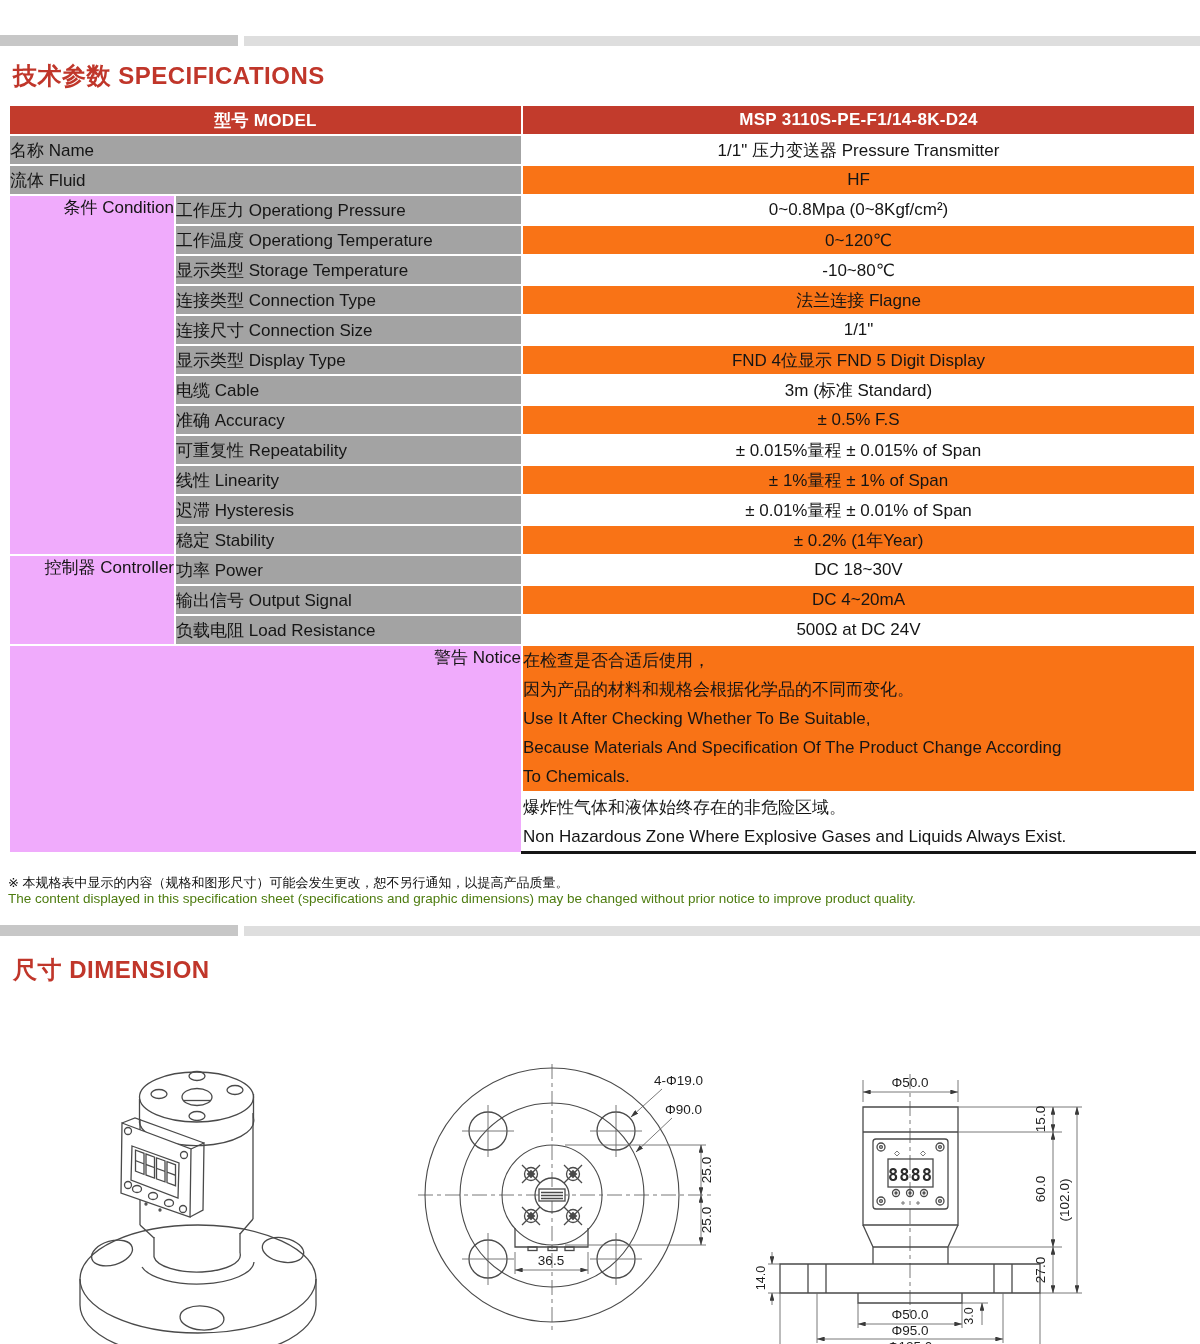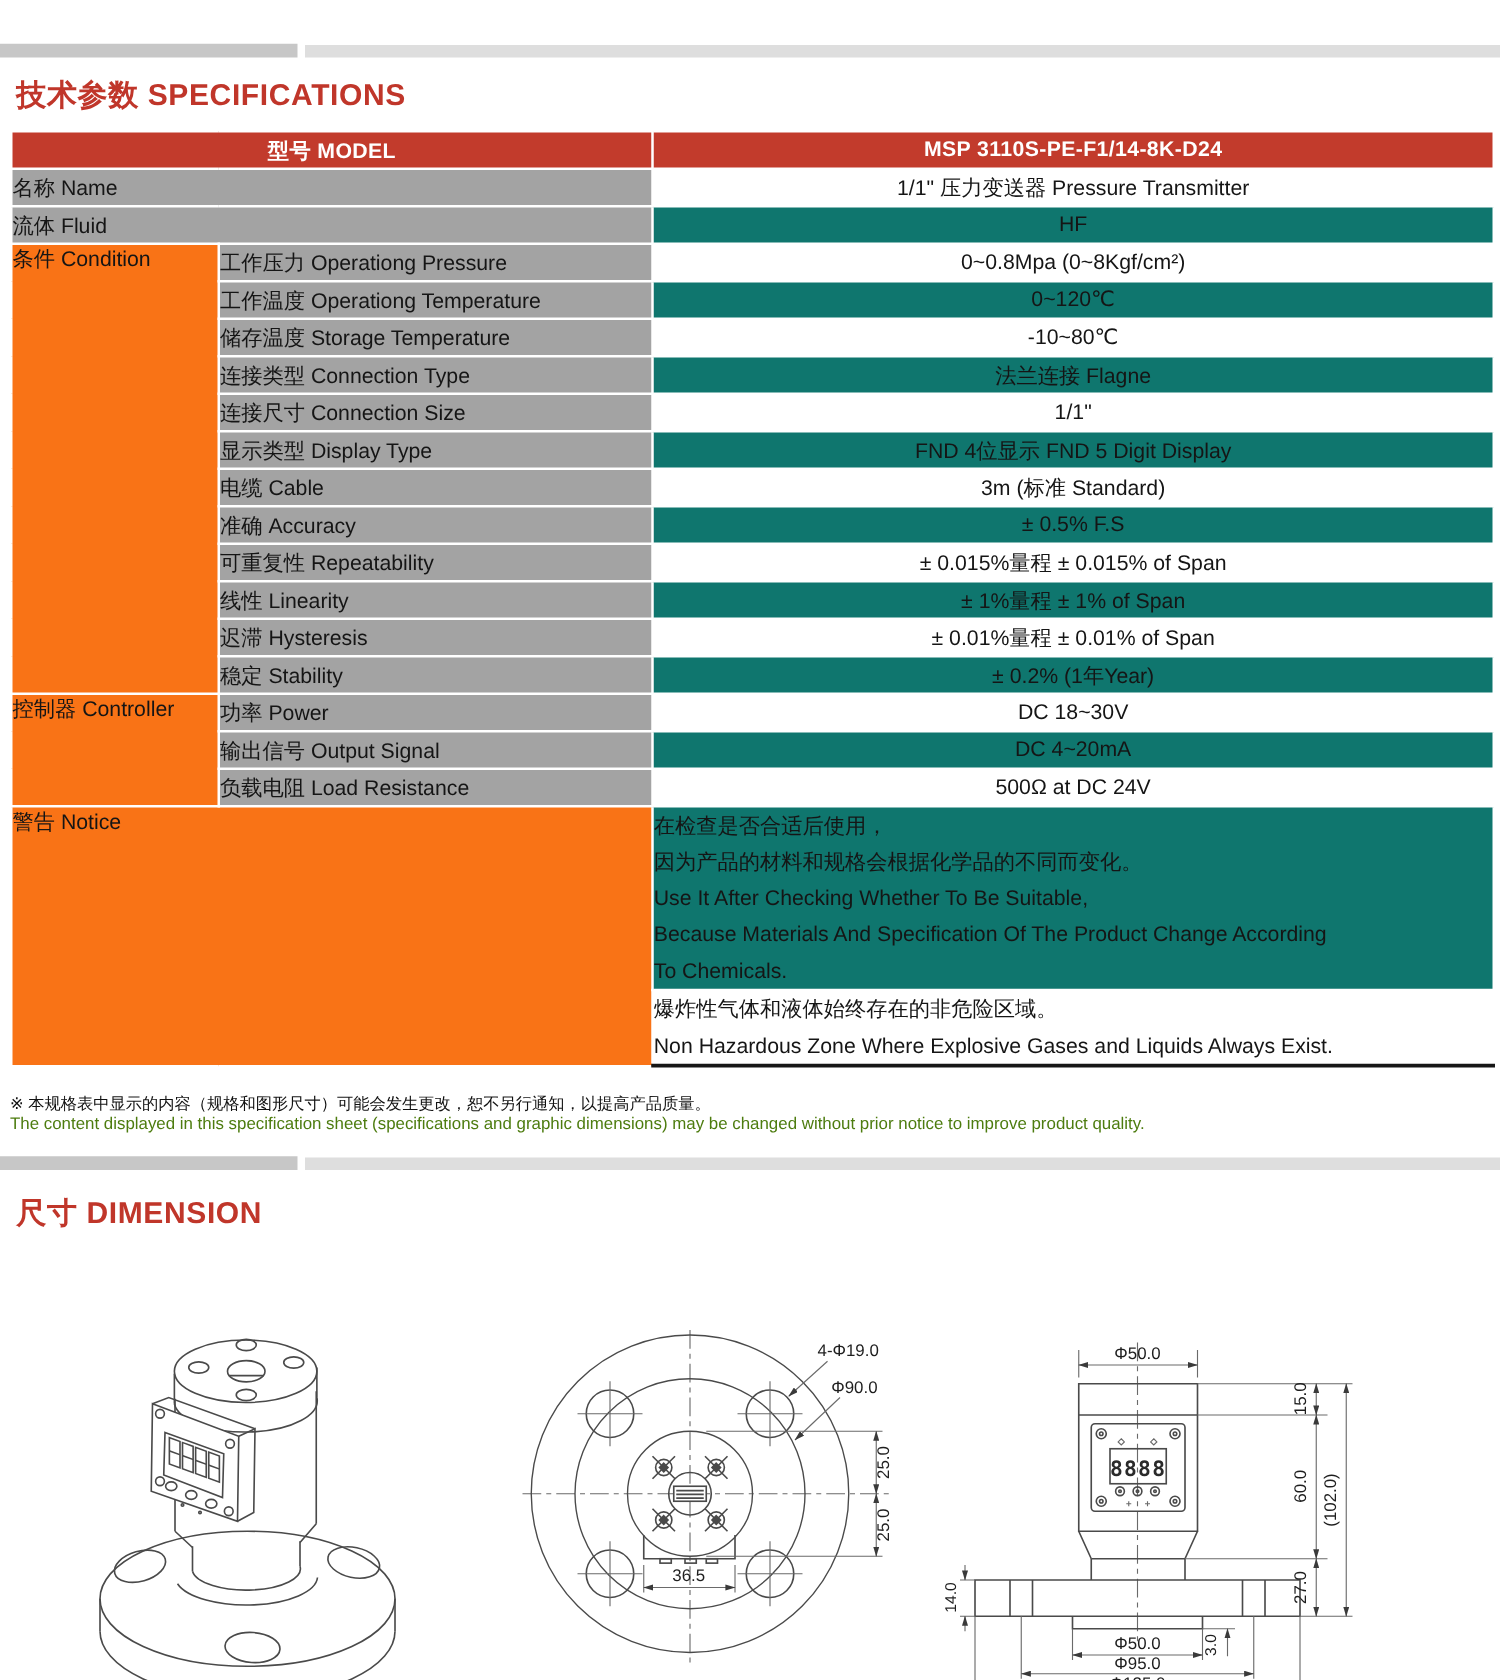--- a/index.html
+++ b/index.html
@@ -5,23 +5,23 @@
   html,body{margin:0;padding:0;background:#fff;}
   #page{position:relative;width:1200px;height:1344px;background:#fff;overflow:hidden;
         font-family:"Liberation Sans","DejaVu Sans",sans-serif;color:#151515;margin-top:32px;}
   .bar-dark{position:absolute;height:11px;background:#c7c7c7;}
   .bar-light{position:absolute;height:10px;background:#dedede;}
   .sec-title{position:absolute;left:13px;font-size:24px;font-weight:bold;color:#c0362a;letter-spacing:.5px;white-space:nowrap;}
   table.spec{position:absolute;left:8px;top:72px;width:1186px;border-collapse:collapse;table-layout:fixed;}
   table.spec td,table.spec th{border:2px solid #fff;font-size:17px;padding:0;height:28px;}
   th.red{background:#c23b2c;color:#ffffff;font-weight:bold;font-size:18px;letter-spacing:.3px;}
   td.lab{background:#a3a3a3;text-align:left;padding-left:9px;white-space:nowrap;}
-  td.cat{background:#f97316;text-align:left;padding-left:9px;vertical-align:top;padding-top:4px;white-space:nowrap;}
+  td.cat{background:#f0abfc;text-align:right;padding-left:9px;vertical-align:top;padding-top:4px;white-space:nowrap;}
   td.val{background:#fff;text-align:center;}
-  td.alt{background:#0f766e;}
+  td.alt{background:#f97316;}
   td.noticeTall{height:150px;}
   td.notice2{height:60px;}
   tr.lastrow td{border-bottom:3px solid #161616;}
   .nline{line-height:29px;font-size:17px;text-align:left;}
   .footnote1{position:absolute;left:8px;top:842px;font-size:13px;color:#111;}
   .footnote2{position:absolute;left:8px;top:859px;font-size:13.5px;color:#4d7c0f;}
   svg{position:absolute;overflow:visible;}
   .ln{stroke:#4a4a4a;stroke-width:1.3;fill:none;}
   .th{stroke:#6a6a6a;stroke-width:.9;fill:none;}
   .cl{stroke:#6a6a6a;stroke-width:.9;fill:none;stroke-dasharray:15 4 4 4;}
@@ -61,21 +61,21 @@
     <tr>
       <td class="cat" rowspan="12">条件 Condition</td>
       <td class="lab">工作压力 Operationg Pressure</td>
       <td class="val">0~0.8Mpa (0~8Kgf/cm²)</td>
     </tr>
     <tr>
       <td class="lab">工作温度 Operationg Temperature</td>
       <td class="val alt">0~120℃</td>
     </tr>
     <tr>
-      <td class="lab">储存温度 Storage Temperature</td>
+      <td class="lab">显示类型 Storage Temperature</td>
       <td class="val">-10~80℃</td>
     </tr>
     <tr>
       <td class="lab">连接类型 Connection Type</td>
       <td class="val alt">法兰连接 Flagne</td>
     </tr>
     <tr>
       <td class="lab">连接尺寸 Connection Size</td>
       <td class="val">1/1"</td>
     </tr>

